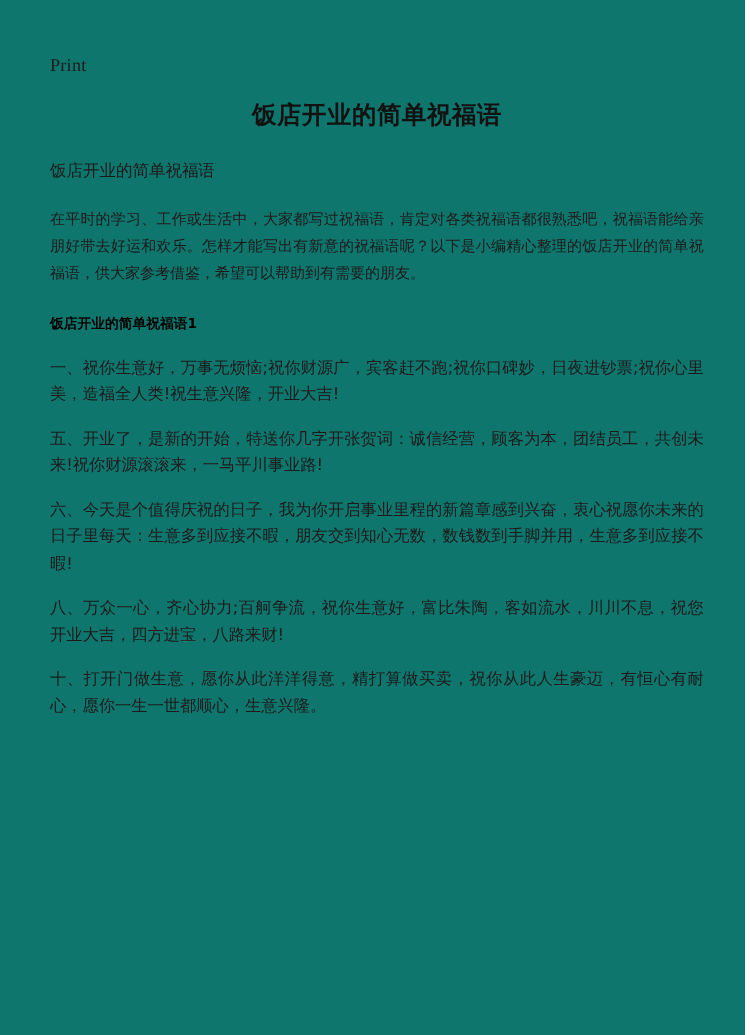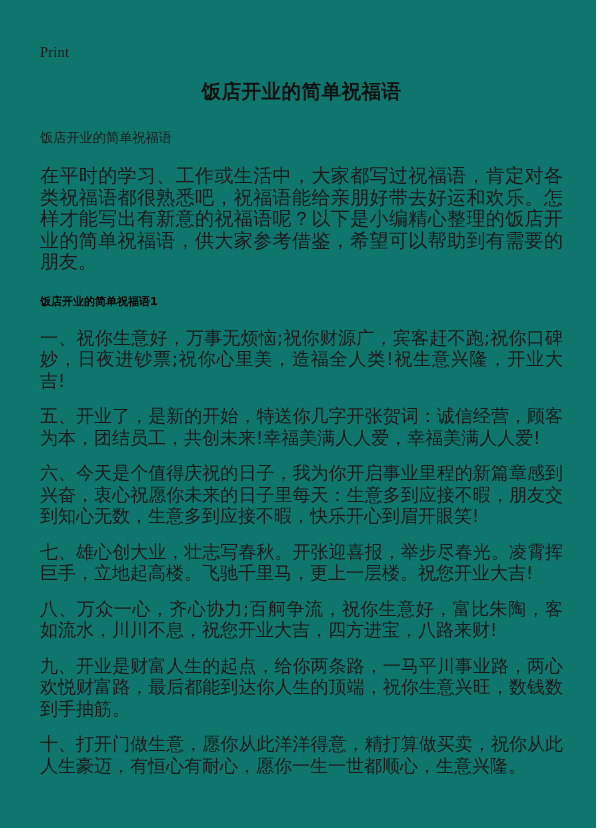--- a/index.html
+++ b/index.html
@@ -58,38 +58,38 @@
   }
 
   .subtitle {
     font-size: 13.2px;
     line-height: 20px;
     margin: 0 0 17px 0;
     color: #1a1a1a;
   }
 
   .intro {
-    font-size: 19px;
+    font-size: 12px;
     line-height: 21.5px;
     margin: 0 0 19px 0;
     text-align: justify;
     text-justify: inter-ideograph;
     color: #1a1a1a;
   }
 
   .section-heading {
     font-size: 11px;
     font-weight: bold;
     line-height: 20px;
     margin: 0 0 15px 0;
     color: #000000;
   }
 
   .item {
-    font-size: 18px;
+    font-size: 13px;
     line-height: 21.5px;
     margin: 0 0 14px 0;
     text-align: justify;
     text-justify: inter-ideograph;
     color: #1a1a1a;
   }
 
   .item:last-child {
     margin-bottom: 0;
   }
@@ -108,22 +108,20 @@
     <h1 class="doc-title">饭店开业的简单祝福语</h1>
 
     <p class="subtitle">饭店开业的简单祝福语</p>
 
     <p class="intro">在平时的学习、工作或生活中，大家都写过祝福语，肯定对各类祝福语都很熟悉吧，祝福语能给亲朋好带去好运和欢乐。怎样才能写出有新意的祝福语呢？以下是小编精心整理的饭店开业的简单祝福语，供大家参考借鉴，希望可以帮助到有需要的朋友。</p>
 
     <h2 class="section-heading">饭店开业的简单祝福语1</h2>
 
     <div>
       <p class="item">一、祝你生意好，万事无烦恼;祝你财源广，宾客赶不跑;祝你口碑妙，日夜进钞票;祝你心里美，造福全人类!祝生意兴隆，开业大吉!</p>
-      <p class="item">五、开业了，是新的开始，特送你几字开张贺词：诚信经营，顾客为本，团结员工，共创未来!幸福美满人人爱，幸福美满人人爱!</p>
-      <p class="item">六、今天是个值得庆祝的日子，我为你开启事业里程的新篇章感到兴奋，衷心祝愿你未来的日子里每天：生意多到应接不暇，朋友交到知心无数，生意多到应接不暇，快乐开心到眉开眼笑!</p>
-      <p class="item">七、雄心创大业，壮志写春秋。开张迎喜报，举步尽春光。凌霄挥巨手，立地起高楼。飞驰千里马，更上一层楼。祝您开业大吉!</p>
+      <p class="item">五、开业了，是新的开始，特送你几字开张贺词：诚信经营，顾客为本，团结员工，共创未来!祝你财源滚滚来，一马平川事业路!</p>
+      <p class="item">六、今天是个值得庆祝的日子，我为你开启事业里程的新篇章感到兴奋，衷心祝愿你未来的日子里每天：生意多到应接不暇，朋友交到知心无数，数钱数到手脚并用，生意多到应接不暇!</p>
       <p class="item">八、万众一心，齐心协力;百舸争流，祝你生意好，富比朱陶，客如流水，川川不息，祝您开业大吉，四方进宝，八路来财!</p>
-      <p class="item">九、开业是财富人生的起点，给你两条路，一马平川事业路，两心欢悦财富路，最后都能到达你人生的顶端，祝你生意兴旺，数钱数到手抽筋。</p>
       <p class="item">十、打开门做生意，愿你从此洋洋得意，精打算做买卖，祝你从此人生豪迈，有恒心有耐心，愿你一生一世都顺心，生意兴隆。</p>
     </div>
 
   </div>
 </div>
 
 </body></html>

